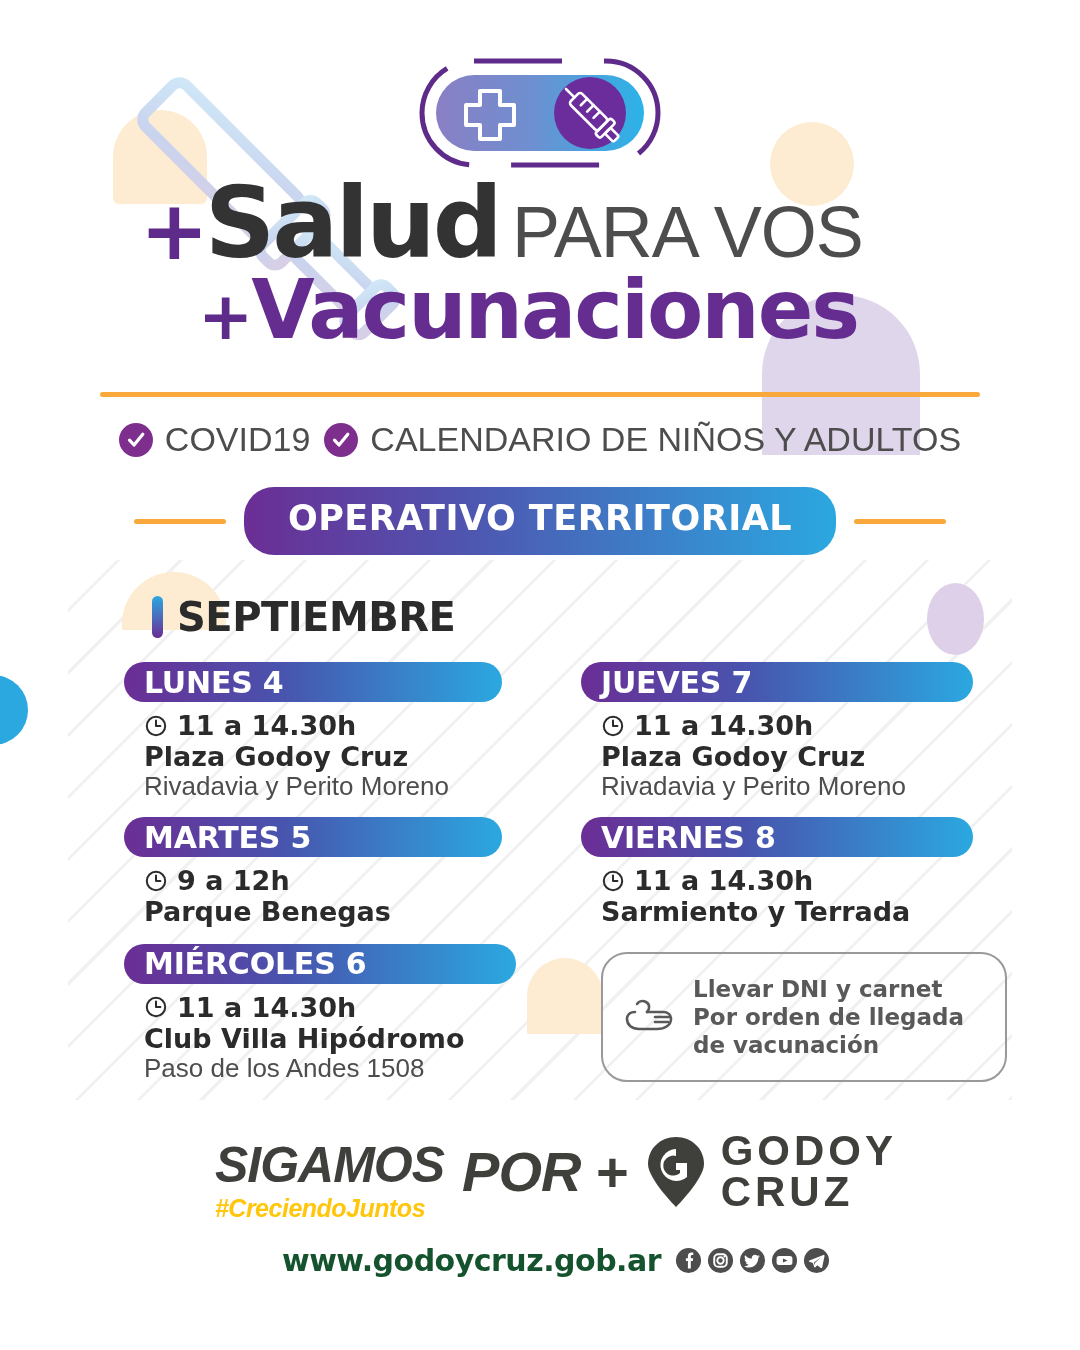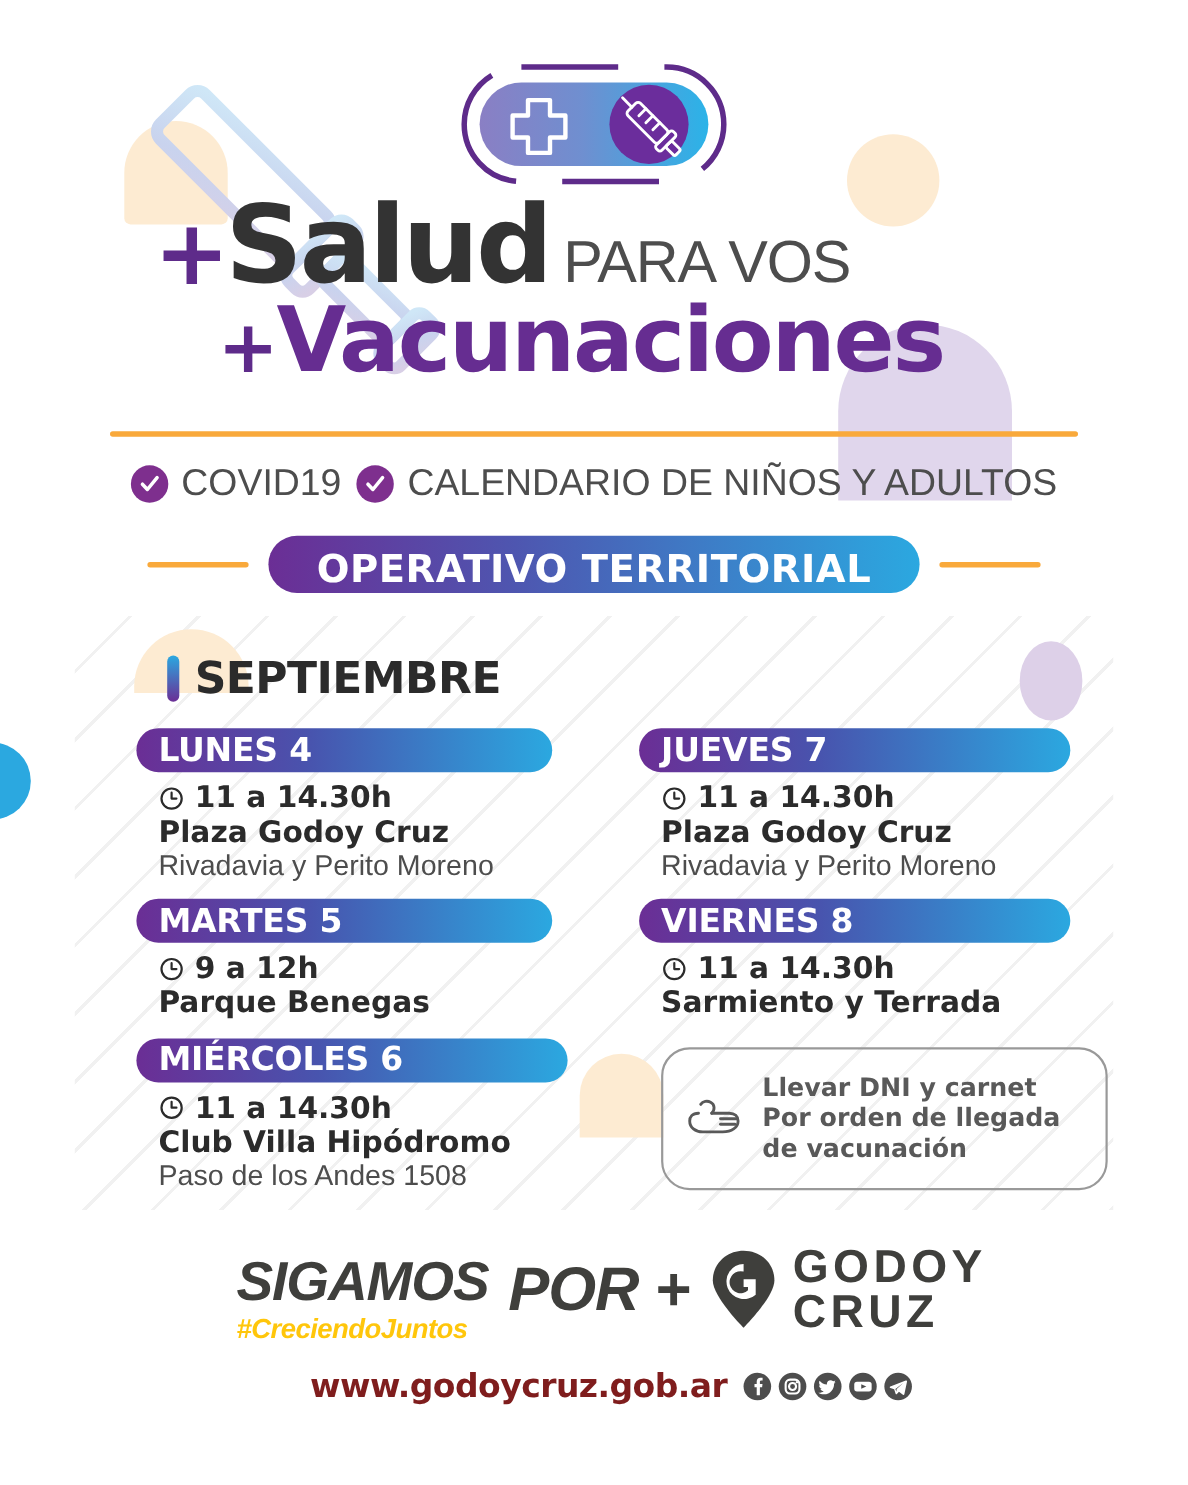--- a/index.html
+++ b/index.html
@@ -79,21 +79,21 @@
   .plus-purple {
     color: #5E2B8A; font-weight: 700;
     font-family: "DejaVu Sans", sans-serif;
   }
   .t-plus1 { font-size: 82px; margin-right: -4px; position: relative; top: 2px; }
   .t-salud {
     font-size: 98px; font-weight: 700; color: #333333;
     letter-spacing: -3px; font-family: "DejaVu Sans", sans-serif;
   }
   .t-paravos {
-    font-size: 54px; font-weight: 400; color: #4D4D4D;
+    font-size: 72px; font-weight: 400; color: #4D4D4D;
     letter-spacing: -1px; margin-left: 12px;
     font-family: "Liberation Sans", sans-serif;
   }
   .title-row2 {
     display: flex; align-items: baseline; margin-top: -6px; margin-left: 58px;
   }
   .t-plus2 { font-size: 66px; margin-right: -2px; position: relative; top: 1px; }
   .t-vac {
     font-size: 82px; font-weight: 700; color: #662D91;
     letter-spacing: -2px; font-family: "DejaVu Sans", sans-serif;
@@ -122,21 +122,21 @@
   }
 
   
   .op-wrap {
     position: absolute; left: 0; top: 487px; width: 1080px;
     display: flex; align-items: center; justify-content: center; gap: 18px;
   }
   .op-dash { width: 92px; height: 5px; background: #F9A93B; border-radius: 3px; }
   .op-pill {
     background: linear-gradient(90deg, #6B2E95 0%, #4E56B0 38%, #2BA8E0 100%);
-    border-radius: 30px; padding: 11px 44px 1px;
+    border-radius: 30px; padding: 11px 44px 17px;
     color: #ffffff; font-size: 35px; font-weight: 700;
     letter-spacing: 0.5px; font-family: "DejaVu Sans", sans-serif;
     white-space: nowrap;
   }
 
   
   .sched { position: absolute; left: 0; top: 594px; width: 1080px; }
   .month-row {
     display: flex; align-items: center; gap: 14px;
     margin-left: 152px; margin-bottom: 22px;
@@ -218,21 +218,21 @@
   .gc-words { display: flex; flex-direction: column; line-height: 0.96; }
   .gc-words span {
     font-size: 42px; font-weight: 700; color: #3F3F3C; letter-spacing: 4px;
     font-family: "Liberation Sans", sans-serif;
   }
   .foot-row2 {
     display: flex; align-items: center; justify-content: center;
     gap: 14px; margin-top: 20px;
   }
   .site {
-    font-size: 30px; font-weight: 700; color: #7f1d1d; letter-spacing: -0.5px;
+    font-size: 30px; font-weight: 700; color: #14532d; letter-spacing: -0.5px;
     font-family: "DejaVu Sans", sans-serif;
   }
   .socials { display: flex; align-items: center; gap: 5px; }
 </style>
 </head>
 <body>
 
 <div class="poster">
 
   <div class="hatch"></div>

